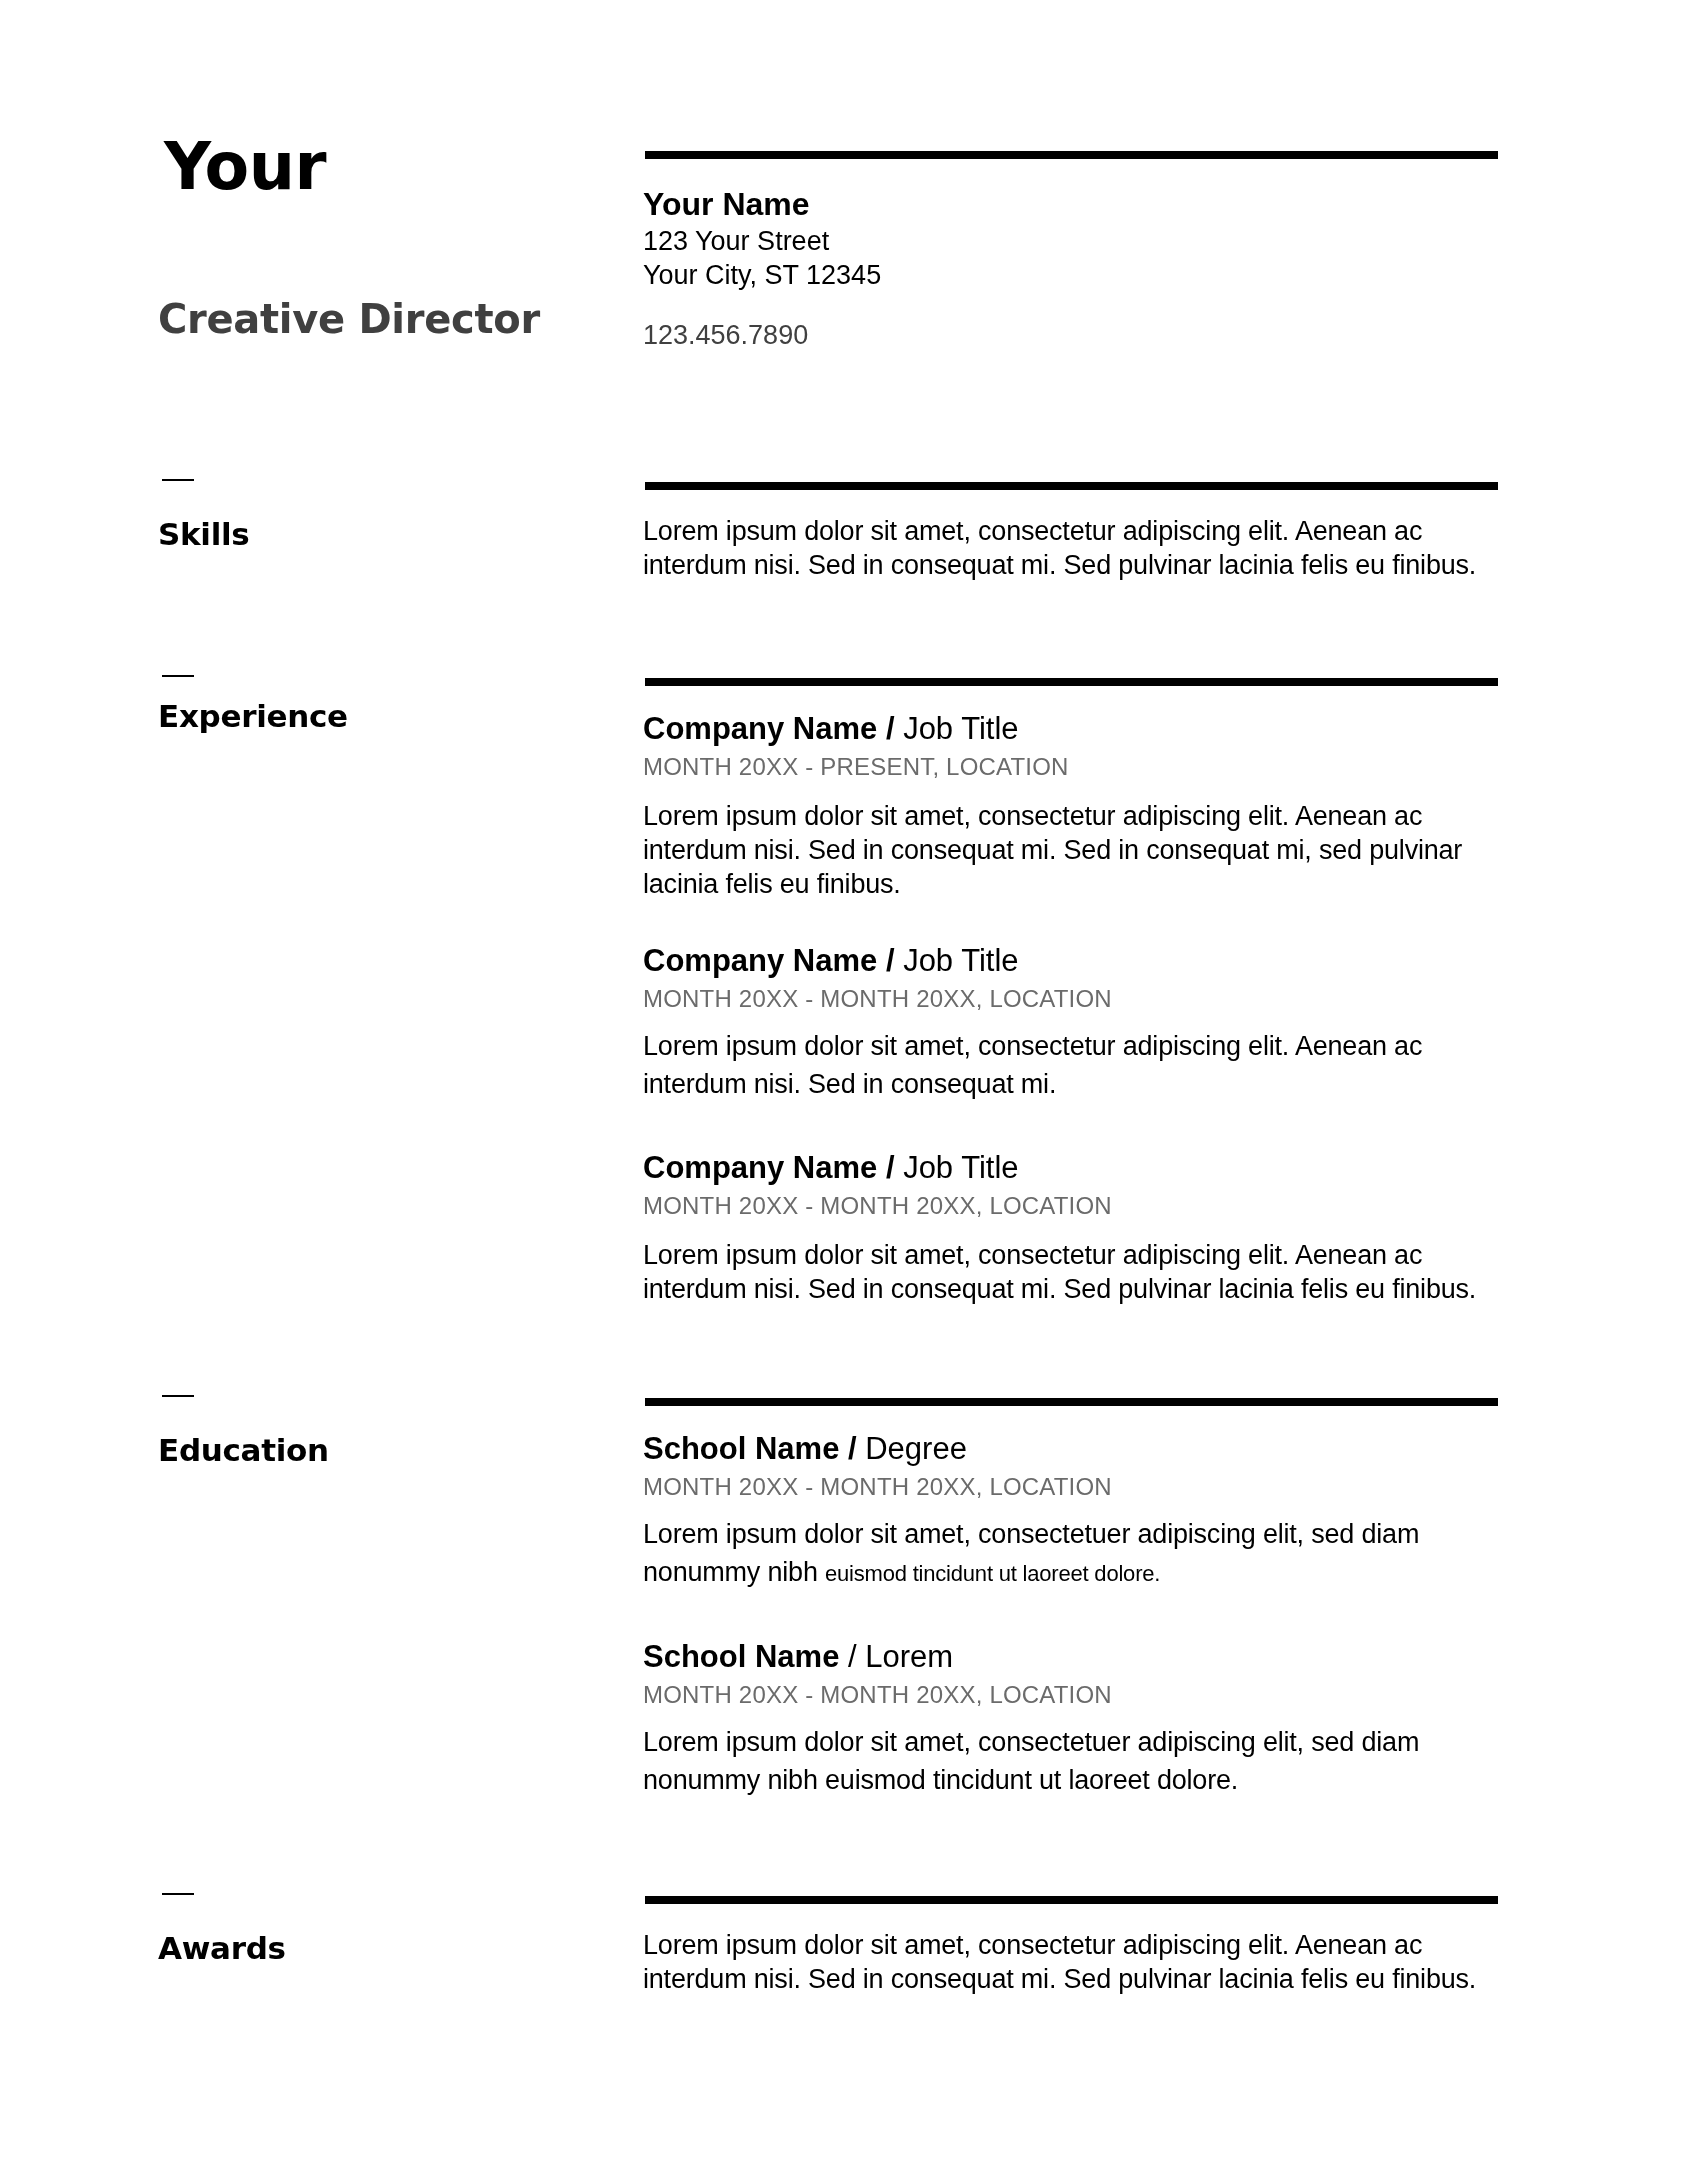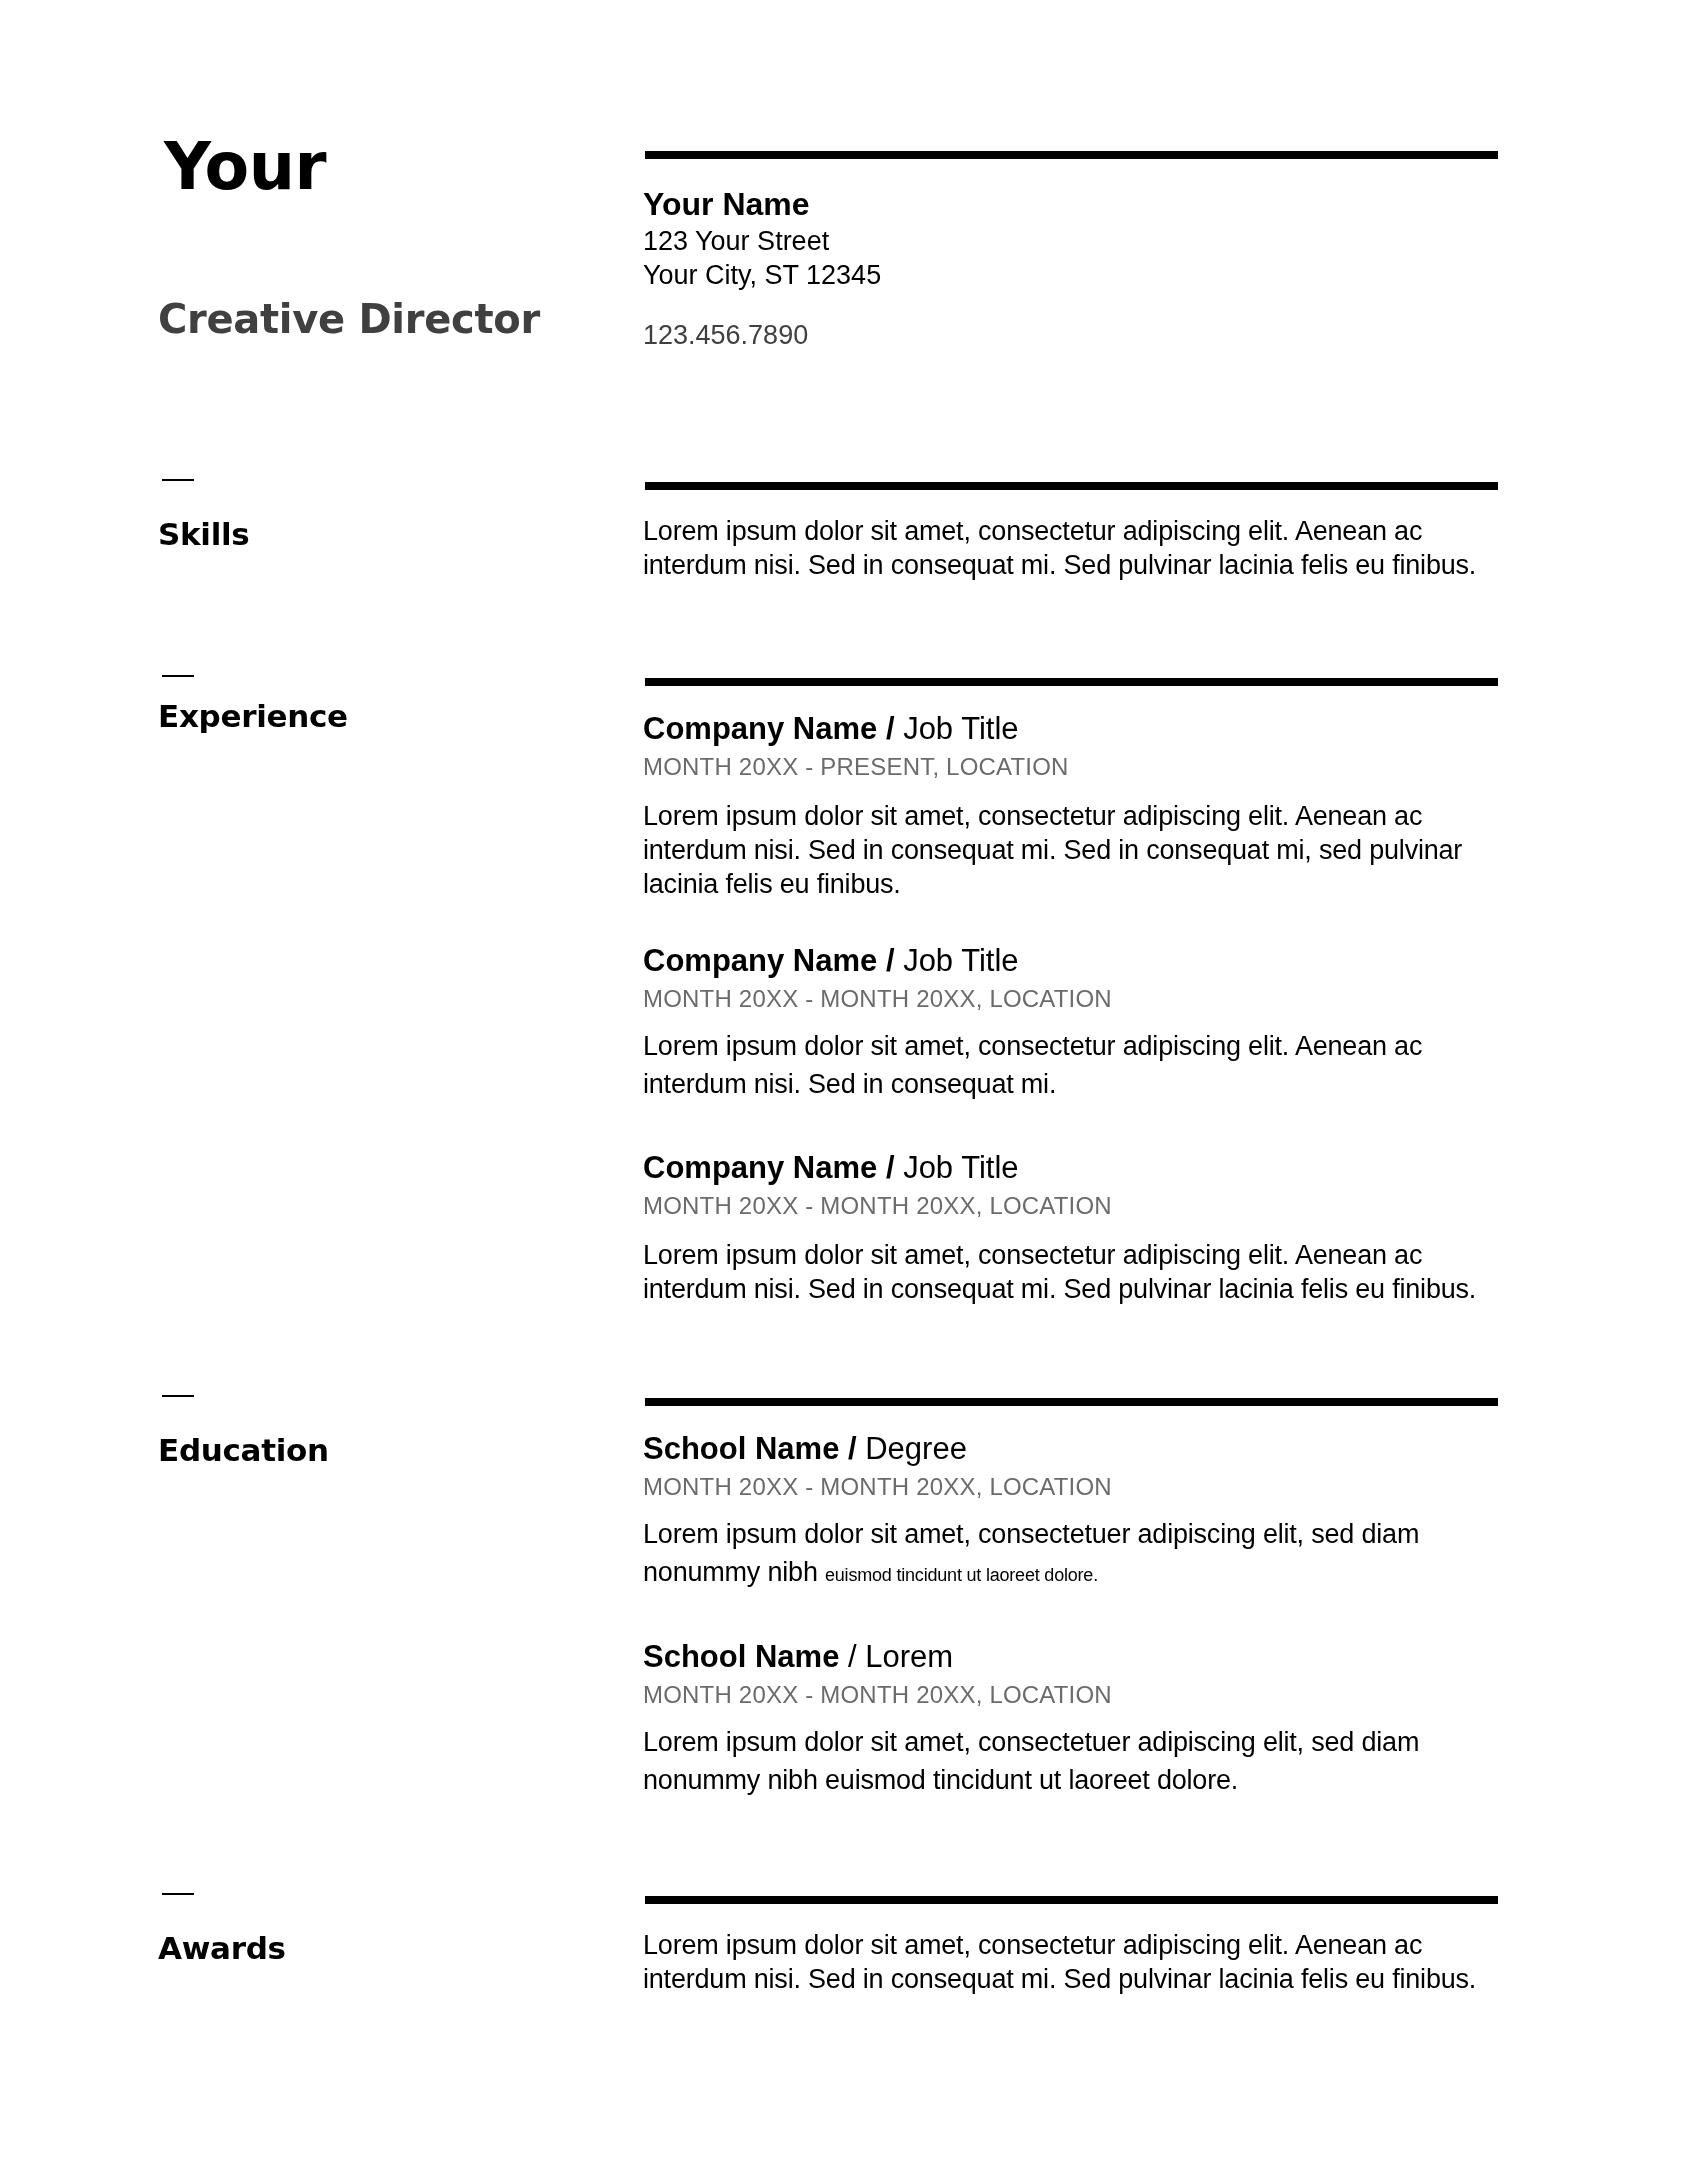--- a/index.html
+++ b/index.html
@@ -27,21 +27,21 @@
     }
     .col { left: 643px; width: 871px; }
     .contact-name { font-weight: bold; font-size: 32px; line-height: 42px; }
     .line { font-size: 27px; line-height: 34px; }
     .accent { color: #404040; }
     .body-text { font-size: 27px; line-height: 34px; letter-spacing: -0.2px; }
     .entry-head { font-size: 31px; line-height: 40px; }
     .entry-head .strong { font-weight: bold; margin-top: 40px; }
     .meta { font-size: 24px; line-height: 32px; color: #6b6b6b; letter-spacing: 0.2px; margin-top: 2px; }
     .entry .body-text { margin-top: 16px; }
-    .small { font-size: 18px; }
+    .small { font-size: 22px; }
   </style>
 </head>
 <body>
 
 <div class="abs hero-name">
   <div>Your</div>
 </div>
 <div class="abs hero-title accent">Creative Director</div>
 
 <div class="abs rule" style="top:151px;"></div>

